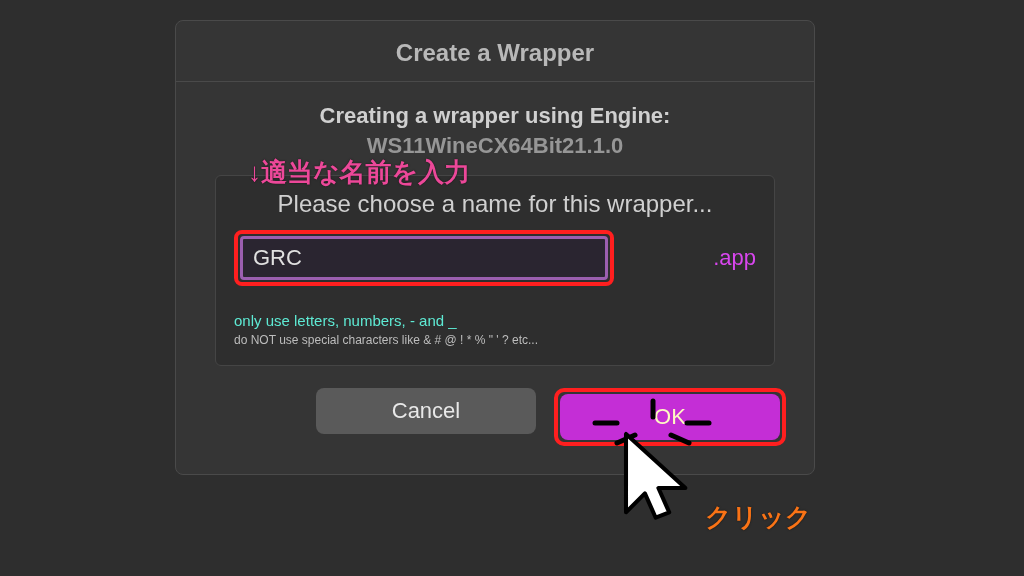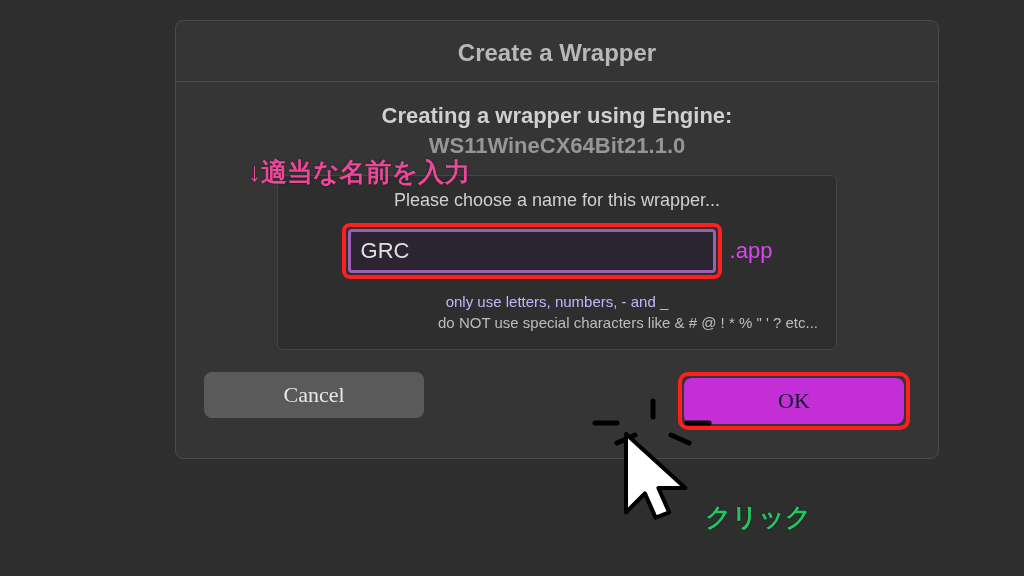--- a/index.html
+++ b/index.html
@@ -12,21 +12,21 @@
       height: 576px;
       background: #2e2e2e;
       font-family: -apple-system, BlinkMacSystemFont, "Helvetica Neue", Arial, sans-serif;
       position: relative;
       overflow: hidden;
     }
     .dialog {
       position: absolute;
       left: 175px;
       top: 20px;
-      width: 764px;
+      width: 640px;
       background: #353535;
       border: 1px solid #4a4a4a;
       border-radius: 8px;
       padding-bottom: 28px;
     }
     .title-bar {
       text-align: center;
       padding: 18px 0 14px 0;
       border-bottom: 1px solid #4a4a4a;
     }
@@ -55,29 +55,29 @@
       margin: 16px auto 0 auto;
       width: 560px;
       background: #2e2e2e;
       border: 1px solid #454545;
       border-radius: 6px;
       padding: 14px 18px 18px 18px;
       position: relative;
     }
     .prompt-text {
       color: #d0d0d0;
-      font-size: 18px;
+      font-size: 24px;
       font-weight: 400;
       text-align: center;
       margin-bottom: 12px;
     }
     .input-row {
       display: flex;
       align-items: center;
-      justify-content: center;
+      justify-content: space-between;
       gap: 8px;
       position: relative;
     }
     .input-highlight {
       border: 4px solid #ff1f1f;
       border-radius: 8px;
       padding: 2px;
       display: inline-block;
     }
     .name-input {
@@ -90,55 +90,55 @@
       font-size: 22px;
       padding: 4px 10px;
       outline: none;
       font-family: inherit;
     }
     .suffix {
       color: #d946ef;
       font-size: 22px;
     }
     .hint1 {
-      color: #c4b5fd;
+      color: #5eead4;
       font-size: 15px;
-      margin-top: 14px;
-      text-align: center;
+      margin-top: 26px;
+      text-align: left;
     }
     .hint2 {
       color: #bdbdbd;
-      font-size: 15px;
+      font-size: 12px;
       margin-top: 4px;
-      text-align: right;
+      text-align: left;
     }
     .button-row {
       display: flex;
-      justify-content: space-between;
+      justify-content: flex-end;
+      gap: 18px;
       margin-top: 22px;
       position: relative;
-      font-family: Liberation Serif, serif;
     }
     .btn {
       width: 220px;
       height: 46px;
       border-radius: 8px;
       font-size: 22px;
       font-weight: 400;
       border: none;
       cursor: pointer;
       font-family: inherit;
     }
     .btn-cancel {
       background: #5a5a5a;
       color: #e8e8e8;
     }
     .btn-ok {
       background: #c42ed6;
-      color: #0f172a;
+      color: #fef9c3;
       font-weight: 500;
     }
     .ok-highlight {
       border: 4px solid #ff1f1f;
       border-radius: 10px;
       padding: 2px;
       display: inline-block;
       position: relative;
     }
     .annotation-input {
@@ -148,21 +148,21 @@
       color: #ec4899;
       font-size: 26px;
       font-weight: 700;
       z-index: 10;
       text-shadow: 0 0 2px rgba(0,0,0,0.6);
     }
     .annotation-click {
       position: absolute;
       left: 705px;
       top: 500px;
-      color: #22c55e;
+      color: #f97316;
       font-size: 26px;
       font-weight: 700;
       z-index: 10;
       text-shadow: 0 0 2px rgba(0,0,0,0.6);
     }
     .cursor-svg {
       position: absolute;
       left: 620px;
       top: 430px;
       z-index: 11;

